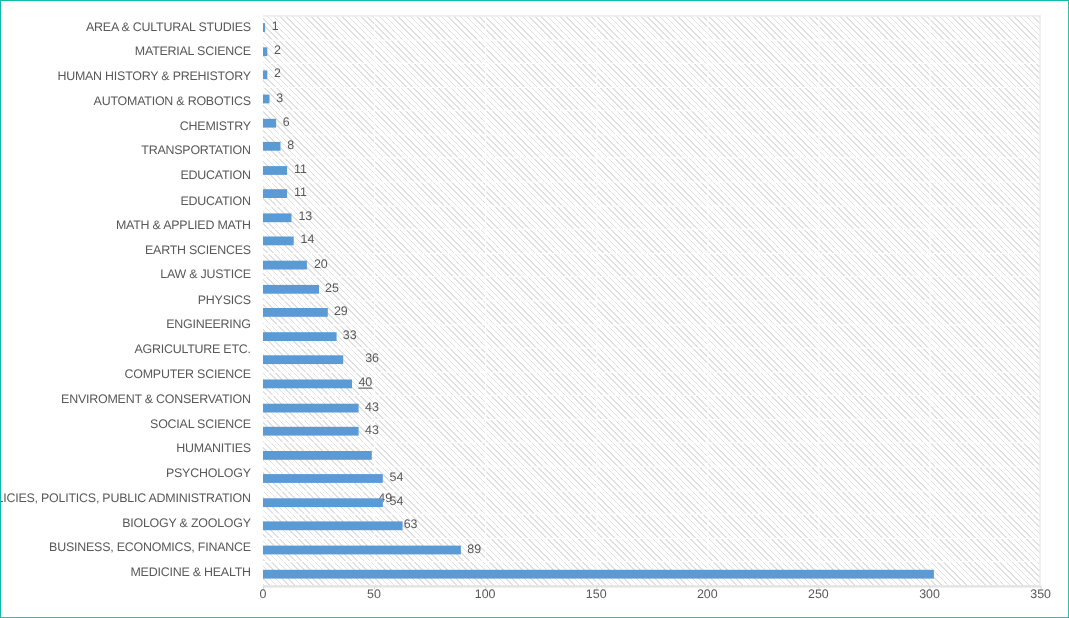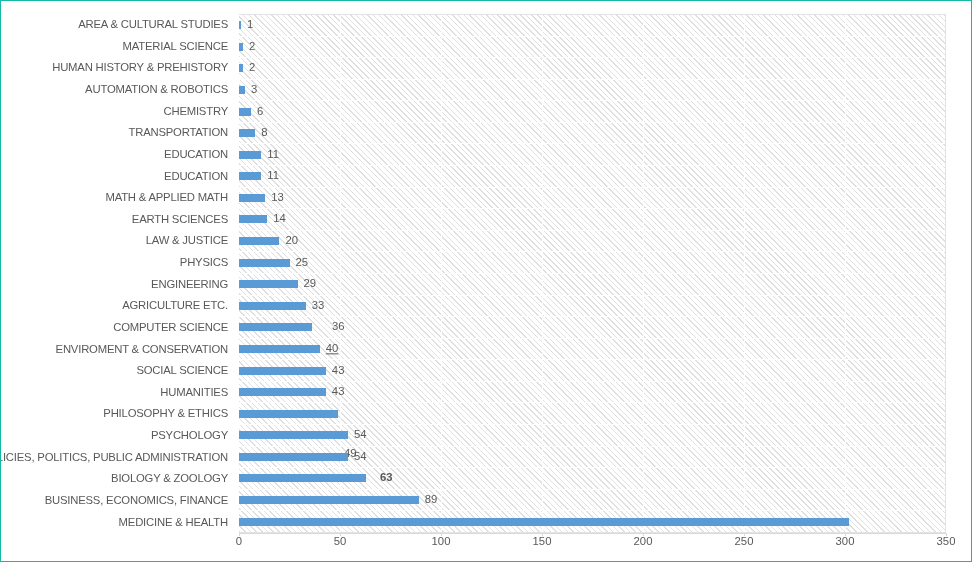--- a/index.html
+++ b/index.html
@@ -165,21 +165,20 @@
       <div class="cat-label">MATH &amp; APPLIED MATH</div>
       <div class="cat-label">EARTH SCIENCES</div>
       <div class="cat-label">LAW &amp; JUSTICE</div>
       <div class="cat-label">PHYSICS</div>
       <div class="cat-label">ENGINEERING</div>
       <div class="cat-label">AGRICULTURE ETC.</div>
       <div class="cat-label">COMPUTER SCIENCE</div>
       <div class="cat-label">ENVIROMENT &amp; CONSERVATION</div>
       <div class="cat-label">SOCIAL SCIENCE</div>
       <div class="cat-label">HUMANITIES</div>
-      <div class="cat-label">PHILOSOPHY &amp; ETHICS</div>
       <div class="cat-label">PSYCHOLOGY</div>
       <div class="cat-label">POLICIES, POLITICS, PUBLIC ADMINISTRATION</div>
       <div class="cat-label">BIOLOGY &amp; ZOOLOGY</div>
       <div class="cat-label">BUSINESS, ECONOMICS, FINANCE</div>
       <div class="cat-label">MEDICINE &amp; HEALTH</div>
     </div>
 
   <div id="plot-area">
     <div id="v-gridlines">
         <div class="vgrid" style="left: 101px;"></div>
@@ -269,21 +268,21 @@
         <div class="row">
           <div class="bar" style="width: 109.08px; background: rgb(91, 155, 213);"></div>
           <div class="bar-value" style="left: 115.08px;">54</div>
         </div>
         <div class="row">
           <div class="bar" style="width: 109.08px; background: rgb(91, 155, 213);"></div>
           <div class="bar-value" style="left: 115.08px;">54</div>
         </div>
         <div class="row">
           <div class="bar" style="width: 127.26px; background: rgb(91, 155, 213);"></div>
-          <div class="bar-value" style="left: 141px; font-weight: bold;">63</div>
+          <div class="bar-value" style="left: 128px;">63</div>
         </div>
         <div class="row">
           <div class="bar" style="width: 179.78px; background: rgb(91, 155, 213);"></div>
           <div class="bar-value" style="left: 185.78px;">89</div>
         </div>
         <div class="row">
           <div class="bar" style="width: 610.04px; background: rgb(91, 155, 213);"></div>
           <div class="bar-value" style="left: 616.04px; margin-top: 28px;">302</div>
         </div>
       </div>

